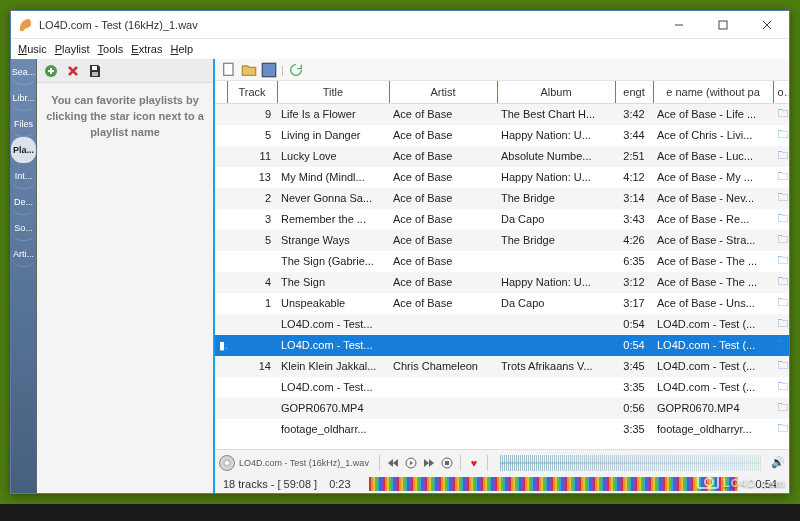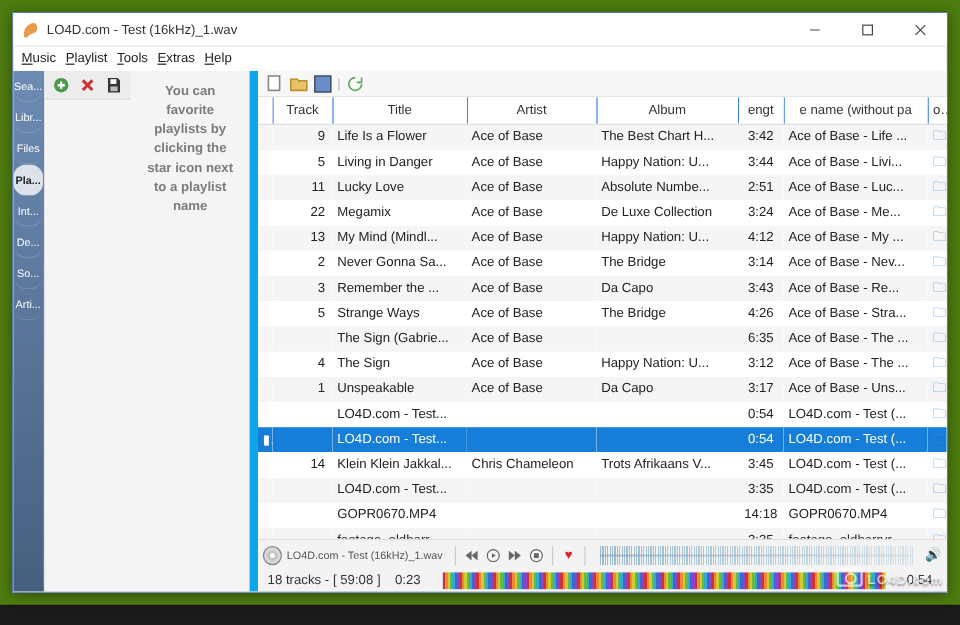--- a/index.html
+++ b/index.html
@@ -31,21 +31,21 @@
   border-right: 1px solid #666;
 }
 .side-tab {
   height: 26px; color: #fff; font-size: 9px; display: flex; align-items: center; justify-content: center;
   writing-mode: horizontal-tb; border-bottom: 1px solid rgba(255,255,255,0.15); text-align: center;
   overflow: hidden; white-space: nowrap; border-radius: 11px;
 }
 .side-tab.active { background: #dbe2ec; color: #222; font-weight: bold; }
 
 .panel {
-  width: 178px; background: #f4f4f4; border-right: 7px solid #0ea5e9; display: flex; 
+  width: 178px; background: #f4f4f4; border-right: 2px solid #0ea5e9; display: flex; flex-direction: column;
 }
 .panel-toolbar { height: 24px; display: flex; align-items: center; gap: 6px; padding: 0 6px; background: #ececec; border-bottom: 1px solid #ddd; }
 .ti { width: 16px; height: 16px; display: inline-flex; align-items: center; justify-content: center; }
 .panel-body { flex: 1; padding: 10px 8px; color: #7b7b7b; text-align: center; line-height: 1.45; }
 .panel-body p { margin-bottom: 10px; }
 .panel-body b { font-weight: 600; }
 
 .main { flex: 1; display: flex; flex-direction: column; overflow: hidden; }
 .main-toolbar { height: 22px; background: #f7f7f7; border-bottom: 1px solid #e3e3e3; display: flex; align-items: center; padding: 0 6px; gap: 4px; }
 
@@ -242,41 +242,31 @@
                   <td>Ace of Base - Life ...</td>
                   <td class="icon-cell"><span class="folder-ic">🗀</span></td>
                 </tr>
                 <tr>
                   <td></td>
                   <td class="num">5</td>
                   <td>Living in Danger</td>
                   <td>Ace of Base</td>
                   <td>Happy Nation: U...</td>
                   <td class="len">3:44</td>
-                  <td>Ace of Base - Livi...</td>
+                  <td>Ace of Chris - Livi...</td>
                   <td class="icon-cell"><span class="folder-ic">🗀</span></td>
                 </tr>
                 <tr>
                   <td></td>
                   <td class="num">11</td>
                   <td>Lucky Love</td>
                   <td>Ace of Base</td>
                   <td>Absolute Numbe...</td>
                   <td class="len">2:51</td>
                   <td>Ace of Base - Luc...</td>
-                  <td class="icon-cell"><span class="folder-ic">🗀</span></td>
-                </tr>
-                <tr>
-                  <td></td>
-                  <td class="num">22</td>
-                  <td>Megamix</td>
-                  <td>Ace of Base</td>
-                  <td>De Luxe Collection</td>
-                  <td class="len">3:24</td>
-                  <td>Ace of Base - Me...</td>
                   <td class="icon-cell"><span class="folder-ic">🗀</span></td>
                 </tr>
                 <tr>
                   <td></td>
                   <td class="num">13</td>
                   <td>My Mind (Mindl...</td>
                   <td>Ace of Base</td>
                   <td>Happy Nation: U...</td>
                   <td class="len">4:12</td>
                   <td>Ace of Base - My ...</td>
@@ -381,21 +371,21 @@
                   <td class="len">3:35</td>
                   <td>LO4D.com - Test (...</td>
                   <td class="icon-cell"><span class="folder-ic">🗀</span></td>
                 </tr>
                 <tr>
                   <td></td>
                   <td class="num"></td>
                   <td>GOPR0670.MP4</td>
                   <td></td>
                   <td></td>
-                  <td class="len">14:18</td>
+                  <td class="len">0:56</td>
                   <td>GOPR0670.MP4</td>
                   <td class="icon-cell"><span class="folder-ic">🗀</span></td>
                 </tr>
                 <tr>
                   <td></td>
                   <td class="num"></td>
                   <td>footage_oldharr...</td>
                   <td></td>
                   <td></td>
                   <td class="len">3:35</td>

